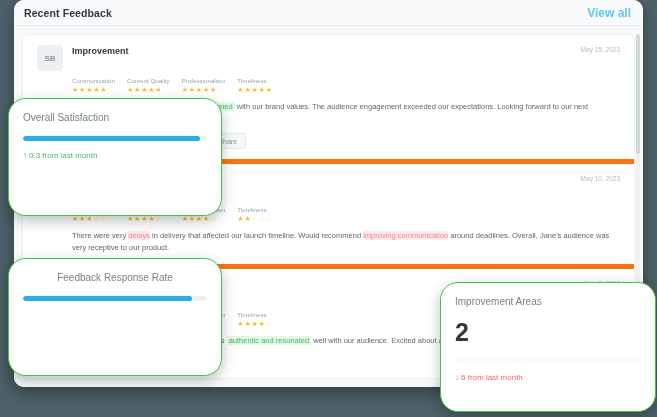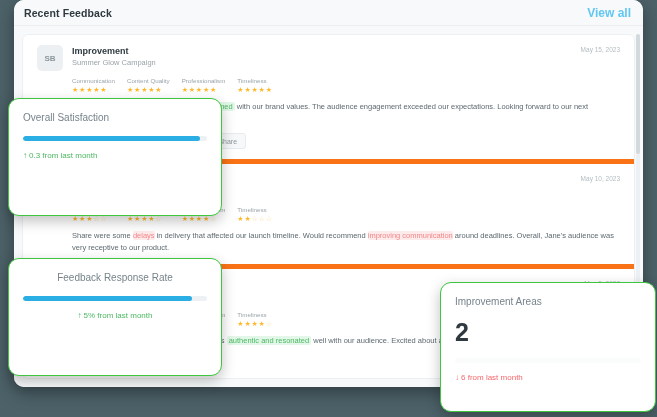--- a/index.html
+++ b/index.html
@@ -197,21 +197,21 @@
     height: 120px;
     background: #d3dade;
     border-radius: 3px;
   }
 
   
   .stat-card {
     position: absolute;
     background: #ffffff;
     border: 1.6px solid #3ec63e;
-    border-radius: 11px;
+    border-radius: 18px;
     box-shadow: 0 5px 14px rgba(0,0,0,0.25);
     padding: 12px 14px 10px 14px;
   }
   .stat-title {
     font-size: 10px;
     color: #76838a;
     line-height: 14px;
     margin-bottom: 8px;
   }
   .stat-value {
@@ -257,21 +257,20 @@
     <div id="view-all-link">View all</div>
   </div>
 
   <div id="feedback-scroll">
     <div id="feedback-card">
         <div class="feedback-entry">
           <div class="entry-top">
             <div class="avatar">SB</div>
             <div class="entry-headtext">
               <div class="brand-name">Improvement</div>
-              <div class="campaign-name">Summer Glow Campaign</div>
             </div>
             <div class="entry-date">May 15, 2023</div>
           </div>
           <div class="ratings-row">
             <div class="rating-block">
               <div class="rating-label">Communication</div>
               <div class="stars"><span class="full">★</span><span class="full">★</span><span class="full">★</span><span class="full">★</span><span class="full">★</span></div>
             </div>
             <div class="rating-block">
               <div class="rating-label">Content Quality</div>
@@ -341,21 +340,21 @@
             </div>
             <div class="rating-block">
               <div class="rating-label">Professionalism</div>
               <div class="stars"><span class="full">★</span><span class="full">★</span><span class="full">★</span><span class="full">★</span><span class="empty">☆</span></div>
             </div>
             <div class="rating-block">
               <div class="rating-label">Timeliness</div>
               <div class="stars"><span class="full">★</span><span class="full">★</span><span class="empty">☆</span><span class="empty">☆</span><span class="empty">☆</span></div>
             </div>
           </div>
-          <div class="review-text"><span class="">Share were some </span><span class="hl-neg">delays</span><span class=""> in delivery that affected our launch timeline. Would recommend </span><span class="hl-neg">improving communication</span><span class=""> around deadlines. Overall, Jane's audience was very receptive to our product.</span></div>
+          <div class="review-text"><span class="">There were very </span><span class="hl-neg">delays</span><span class=""> in delivery that affected our launch timeline. Would recommend </span><span class="hl-neg">improving communication</span><span class=""> around deadlines. Overall, Jane's audience was very receptive to our product.</span></div>
         </div>
         <div class="feedback-entry">
           <div class="entry-top">
             <div class="avatar">AL</div>
             <div class="entry-headtext">
               <div class="brand-name">Alicia Lane</div>
               <div class="campaign-name">Autumn Beauty Campaign</div>
             </div>
             <div class="entry-date">May 3, 2023</div>
           </div>
@@ -393,21 +392,20 @@
       <div class="stat-bar">
         <div class="stat-bar-fill" style="width:96%"></div>
       </div>
       <div class="stat-delta up"><span class="arrow">↑</span><span>0.3 from last month</span></div>
     </div>
     <div class="stat-card" id="card-response">
       <div class="stat-title">Feedback Response Rate</div>
       <div class="stat-bar">
         <div class="stat-bar-fill" style="width:92%"></div>
       </div>
-      <div class="stat-delta up"><span class="arrow">↑</span><span>5% from last month</span></div>
     </div>
     <div class="stat-card" id="card-improve">
       <div class="stat-title">Improvement Areas</div>
       <div class="stat-value">2</div>
       <div class="stat-bar">
         <div class="stat-bar-fill" style="width:0%"></div>
       </div>
       <div class="stat-delta down"><span class="arrow">↓</span><span>6 from last month</span></div>
     </div>
   </div>

